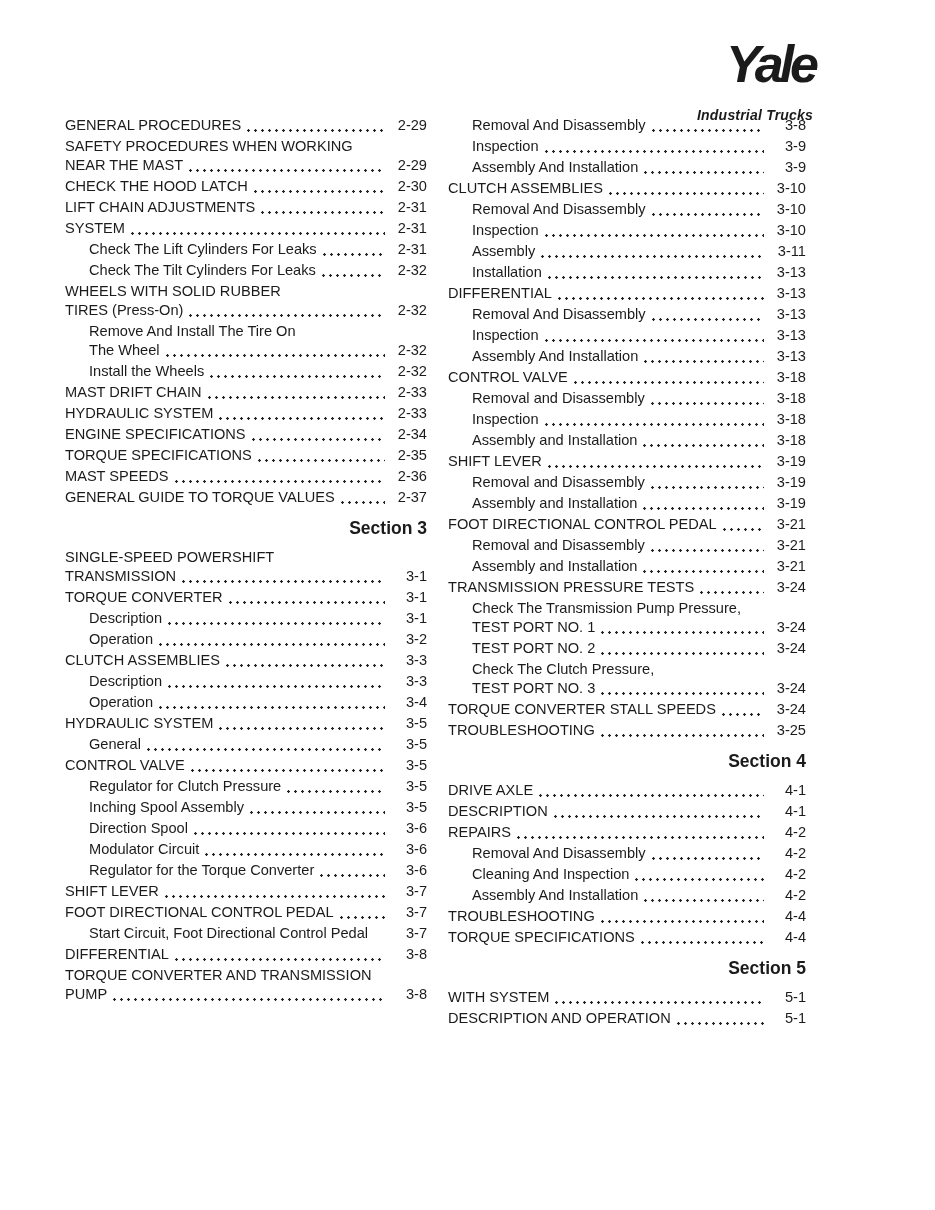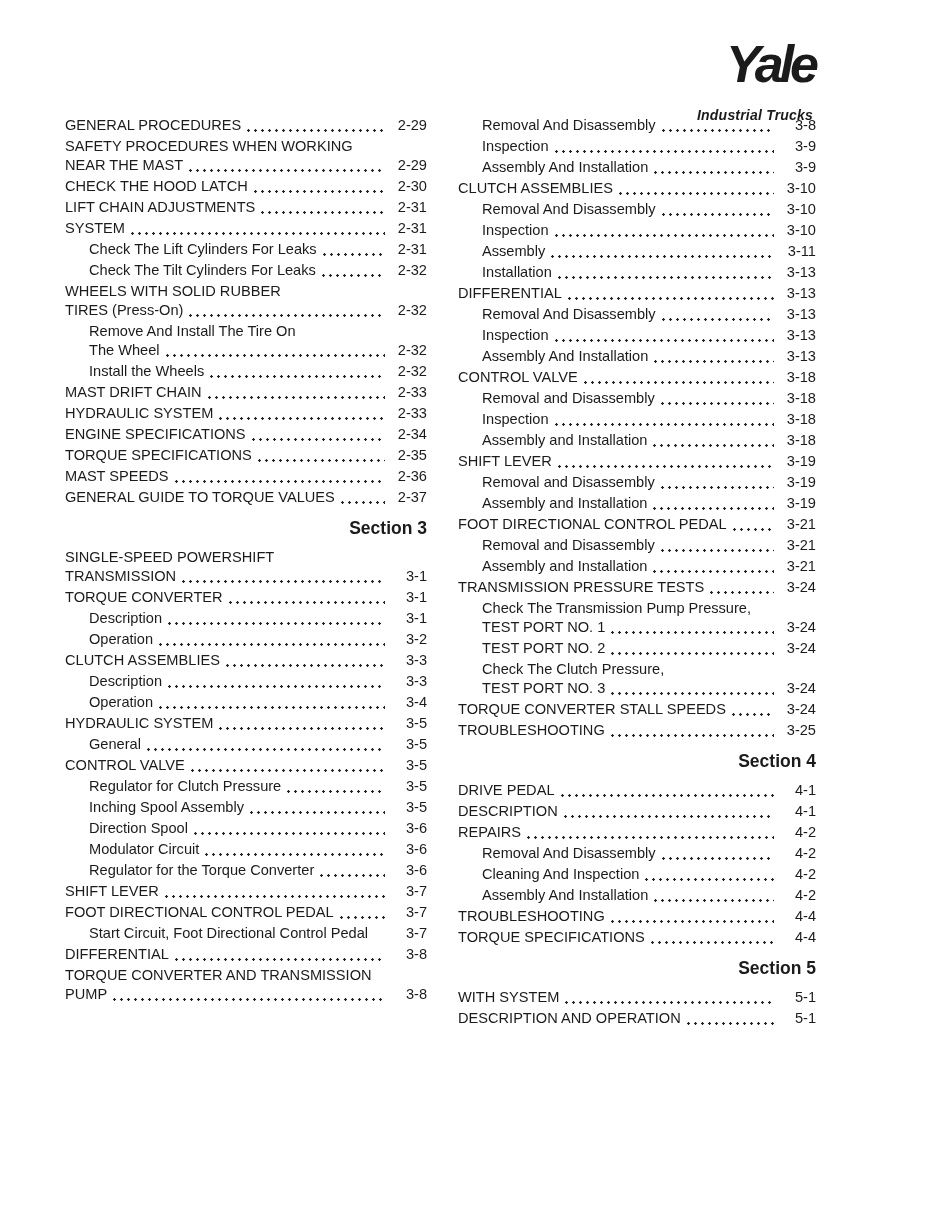--- a/index.html
+++ b/index.html
@@ -31,21 +31,21 @@
     font-style: italic;
     letter-spacing: 0.2px;
     display: block;
     margin-top: 18px;
     padding-right: 2px;
   }
   .content {
     position: absolute;
     top: 114px; left: 65px;
     display: flex;
-    gap: 31px;
+    gap: 21px;
   }
   .toc-col { width: 362px; }
   .toc-col.right { width: 358px; }
   .section-heading {
     text-align: right;
     font-weight: bold;
     font-size: 17.5px;
     margin: 11px 0 9px 0;
   }
   .entry {
@@ -543,21 +543,21 @@
       <div class="entry">
         <div class="line last">
           <span class="title">TROUBLESHOOTING</span>
           <span class="leader"></span>
           <span class="page">3-25</span>
         </div>
       </div>
       <div class="section-heading">Section 4</div>
       <div class="entry">
         <div class="line last">
-          <span class="title">DRIVE PEDAL</span>
+          <span class="title">DRIVE AXLE</span>
           <span class="leader"></span>
           <span class="page">4-1</span>
         </div>
       </div>
       <div class="entry">
         <div class="line last">
           <span class="title">DESCRIPTION</span>
           <span class="leader"></span>
           <span class="page">4-1</span>
         </div>

